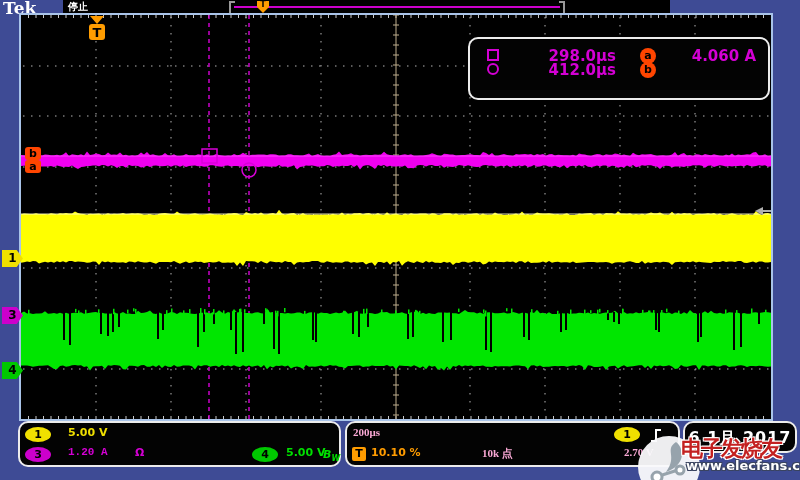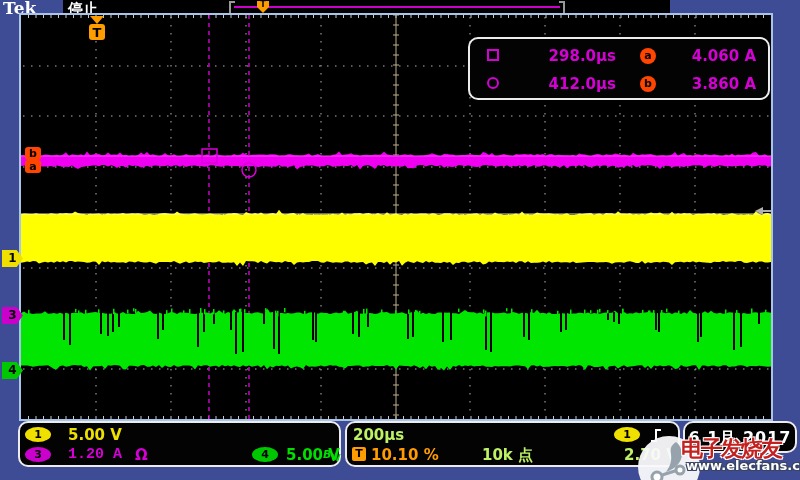--- a/index.html
+++ b/index.html
@@ -2,21 +2,21 @@
 <html><head>
 <meta charset="utf-8">
 <style>
   html,body{margin:0;padding:0;background:#222;}
   #scope{position:relative;width:800px;height:480px;background:#3e4b95;overflow:hidden;
          font-family:"DejaVu Sans",sans-serif;-webkit-font-smoothing:none;}
   
   #tek-logo{position:absolute;left:3px;top:-2px;color:#fff;font-family:"DejaVu Serif",serif;
             font-size:17px;font-weight:bold;letter-spacing:0px;}
   #top-strip{position:absolute;left:63px;top:0;width:607px;height:14px;background:#000;}
-  #status-text{position:absolute;left:68px;top:0px;color:#fff;font-size:15px;font-weight:bold;}
+  #status-text{position:absolute;left:68px;top:0px;color:#fff;font-size:10px;font-weight:bold;}
   #acq-line{position:absolute;left:234px;top:6px;width:326px;height:2px;background:#cc00cc;}
   .bracket{position:absolute;top:1px;width:4px;height:11px;}
   #acq-bracket-l{left:229px;border-left:2px solid #999;border-top:2px solid #999;border-bottom:2px solid #999;}
   #acq-bracket-r{left:559px;border-right:2px solid #999;border-top:2px solid #999;border-bottom:2px solid #999;}
   #mini-t{position:absolute;left:257px;top:1px;width:12px;height:12px;background:#ff9c00;
           clip-path:polygon(0 0,100% 0,100% 50%,50% 100%,0 50%);
           color:#000;font-size:8px;font-weight:bold;text-align:center;line-height:8px;}
   
   #graticule{position:absolute;left:19px;top:13px;width:754px;height:408px;background:#000;
              border:2px solid #a9c4e9;box-sizing:border-box;}
@@ -44,22 +44,22 @@
              background:#ff4500;color:#000;font-size:11px;font-weight:bold;text-align:center;line-height:16px;}
   .cur-val{position:absolute;left:180px;top:0;width:106px;text-align:right;}
   
   .rbox{position:absolute;top:421px;background:#030303;border:2px solid #ececec;border-radius:10px;
         box-sizing:border-box;}
   #ch-box{left:18px;width:323px;height:46px;}
   #tb-box{left:345px;width:335px;height:46px;}
   #date-box{left:683px;top:421px;width:114px;height:32px;}
   .badge-ell{position:absolute;width:26px;height:15px;border-radius:50%;color:#000;
              font-size:11px;font-weight:bold;text-align:center;line-height:15px;}
-  .rlabel{position:absolute;font-size:15px;font-weight:bold;white-space:nowrap;}
-  .ytx{color:#f0e000;} .mtx{color:#d400d4;} .gtx{color:#00e000;} .wtx{color:#bef264;} .otx{color:#ff9c00;}
+  .rlabel{position:absolute;font-size:11px;font-weight:bold;white-space:nowrap;}
+  .ytx{color:#f0e000;} .mtx{color:#d400d4;} .gtx{color:#00e000;} .wtx{color:#f9a8d4;font-family:Liberation Serif, serif;} .otx{color:#ff9c00;}
   #bw-ind{font-size:11px;} #bw-ind sub{font-size:8px;}
   #t-badge{position:absolute;left:5px;top:24px;width:14px;height:14px;background:#ff9c00;border-radius:2px;
            color:#000;font-size:11px;font-weight:bold;text-align:center;line-height:14px;}
   #trig-slope-icon{position:absolute;left:302px;top:4px;}
   #date-text{position:absolute;left:0;top:5px;width:100%;text-align:center;color:#fff;
              font-size:16px;font-weight:bold;letter-spacing:1px;}
   
   #watermark{position:absolute;left:0;top:0;width:800px;height:480px;pointer-events:none;z-index:20;}
   #wm-circle{position:absolute;left:638px;top:436px;width:62px;height:62px;border-radius:50%;
              background:rgba(250,250,252,0.95);}
@@ -227,25 +227,24 @@
   <div id="mark-ch3" class="chmark">3</div>
   <div id="mark-ch4" class="chmark">4</div>
 
   <div id="cursor-box">
     <div class="cur-row" style="top:8px;">
       <span class="cur-icon"></span>
       <span class="cur-time">298.0μs</span>
       <span class="cur-badge">a</span>
       <span class="cur-val">4.060 A</span>
     </div>
-    <div class="cur-row" style="top:22px;margin-top:14px;">
+    <div class="cur-row" style="top:22px;">
       <span class="cur-icon round"></span>
       <span class="cur-time">412.0μs</span>
       <span class="cur-badge">b</span>
-      <span class="cur-val">3.860 A</span>
     </div>
     <div class="cur-row" style="top:40px;">
     </div>
   </div>
 
   <div id="ch-box" class="rbox">
     <span class="badge-ell" style="left:5px;top:4px;background:#f0e000;">1</span>
     <span class="rlabel ytx" style="left:48px;top:3px;">5.00 V</span>
     <span class="badge-ell" style="left:5px;top:24px;background:#cc00cc;">3</span>
     <span class="rlabel mtx" style="left:48px;top:23px;font-family:Liberation Mono, monospace;">1.20 A</span>

